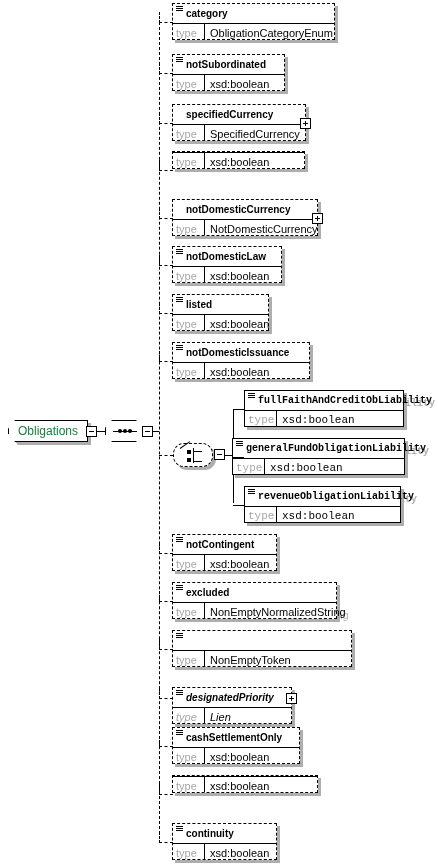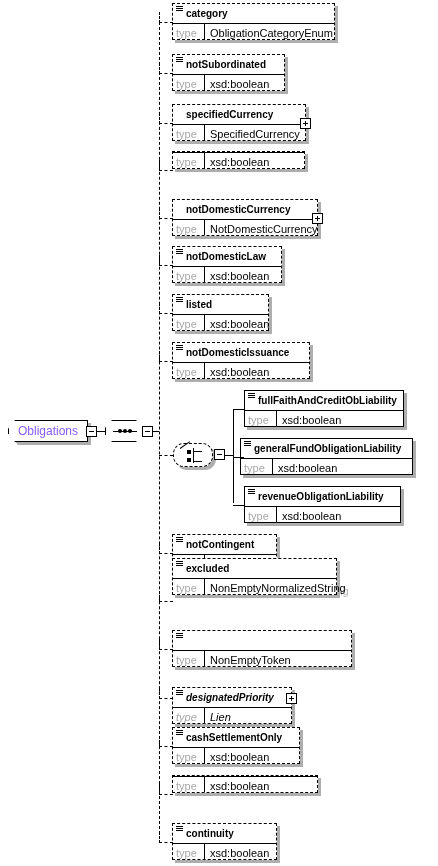--- a/index.html
+++ b/index.html
@@ -61,20 +61,21 @@
     background: #ffffff;
     filter: drop-shadow(3px 3px 0 rgba(160,160,160,0.85));
   }
   .node .nbox {
     box-sizing: border-box;
     background: #ffffff;
     border: 1px dashed #000;
   }
   .node.required .nbox {
     border: 1px solid #000;
+    font-family: Liberation Mono, monospace;
   }
   .node .name-row {
     position: relative;
     height: 19px;
     line-height: 19px;
     padding-left: 13px;
     padding-right: 16px;
     font-size: 10px;
     font-weight: bold;
     color: #000;
@@ -161,21 +162,21 @@
     filter: drop-shadow(3px 3px 0 rgba(160,160,160,0.85));
   }
   .root-shape {
     box-sizing: border-box;
     border: 1px solid #000;
     background: #fff;
     height: 22px;
     line-height: 20px;
     padding: 0 9px;
     font-size: 12px;
-    color: #8b5cf6;
+    color: #15803d;
     white-space: nowrap;
     clip-path: polygon(7px 0, 100% 0, 100% 100%, 7px 100%, 0 60%, 0 40%);
   }
 
   
   .seq-conn {
     position: absolute;
     width: 38px;
     height: 22px;
     box-sizing: border-box;
@@ -375,21 +376,21 @@
               <i></i>
               <i></i>
             </span><span>notContingent</span></div>
           <div class="type-row">
             <div class="type-key">type</div>
             <div class="type-val">xsd:boolean</div>
           </div>
         </div>
       </div>
       <div class="corner" style="left: 159px; top: 543px; height: 10px; width: 13px;"></div>
-      <div class="node optional" style="left: 172px; top: 558px; width: 165px;">
+      <div class="node optional" style="left: 172px; top: 582px; width: 165px;">
         <div class="nbox">
           <div class="name-row"><span class="seq-glyph">
               <i></i>
               <i></i>
               <i></i>
             </span><span>excluded</span></div>
           <div class="type-row">
             <div class="type-key">type</div>
             <div class="type-val">NonEmptyNormalizedString</div>
           </div>
@@ -487,21 +488,21 @@
               <i></i>
               <i></i>
             </span><span>fullFaithAndCreditObLiability</span></div>
           <div class="type-row">
             <div class="type-key">type</div>
             <div class="type-val">xsd:boolean</div>
           </div>
         </div>
       </div>
       <div class="hbranch-solid" style="left: 233px; top: 409px; width: 11px;"></div>
-      <div class="node required" style="left: 240px; top: 438px; width: 173px;">
+      <div class="node required" style="left: 232px; top: 438px; width: 173px;">
         <div class="nbox">
           <div class="name-row"><span class="seq-glyph">
               <i></i>
               <i></i>
               <i></i>
             </span><span>generalFundObligationLiability</span></div>
           <div class="type-row">
             <div class="type-key">type</div>
             <div class="type-val">xsd:boolean</div>
           </div>

